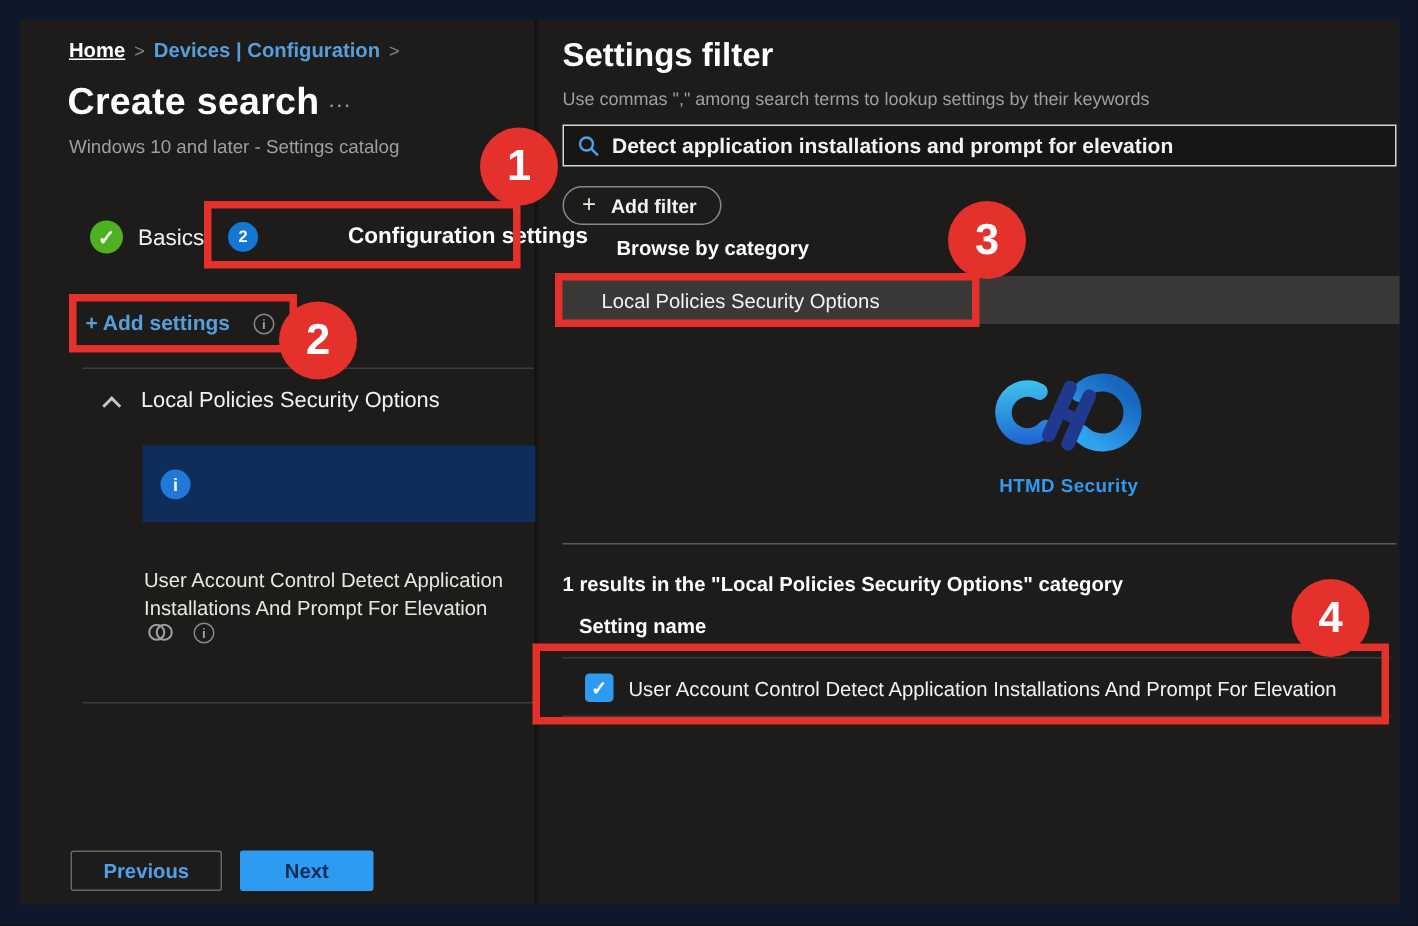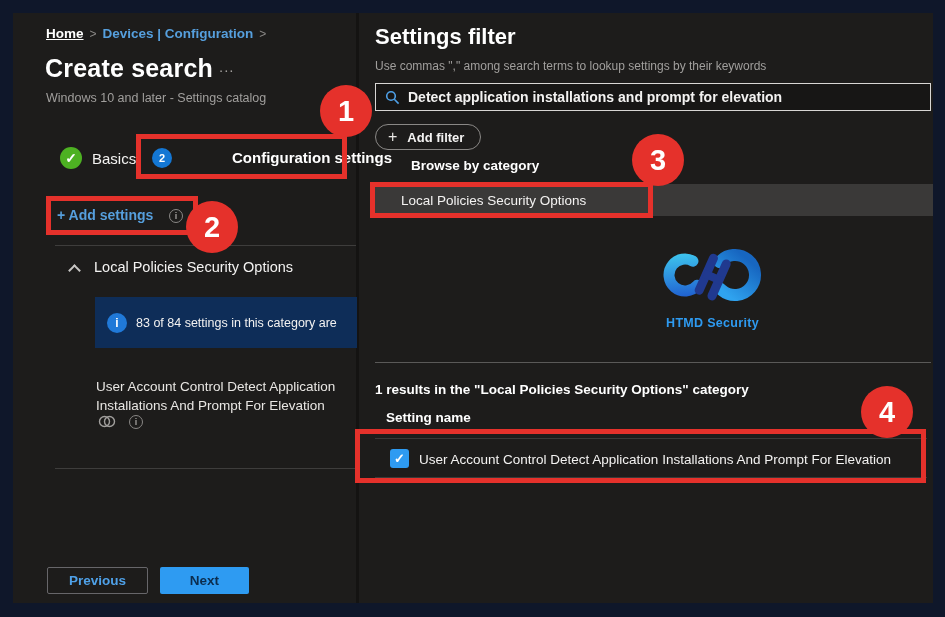--- a/index.html
+++ b/index.html
@@ -123,21 +123,20 @@
   <div class="abs add-settings">+ Add settings</div>
   <span class="abs small-info add-settings-info">i</span>
 
   <div class="divider d1"></div>
 
   <div class="abs chevron-up"></div>
   <div class="abs section-title">Local Policies Security Options</div>
 
   <div class="abs banner">
     <span class="banner-icon">i</span>
-    <span class="banner-text">83 of 84 settings in this category are</span>
   </div>
 
   <div class="abs setting-name">User Account Control Detect Application Installations And Prompt For Elevation</div>
   <div class="abs setting-icons">
     <svg width="19" height="15" viewBox="0 0 19 15">
       <circle cx="6.5" cy="7.5" r="5" fill="none" stroke="#a19f9d" stroke-width="1.4"></circle>
       <circle cx="11.5" cy="7.5" r="5" fill="none" stroke="#a19f9d" stroke-width="1.4"></circle>
     </svg>
     <span class="small-info">i</span>
   </div>

